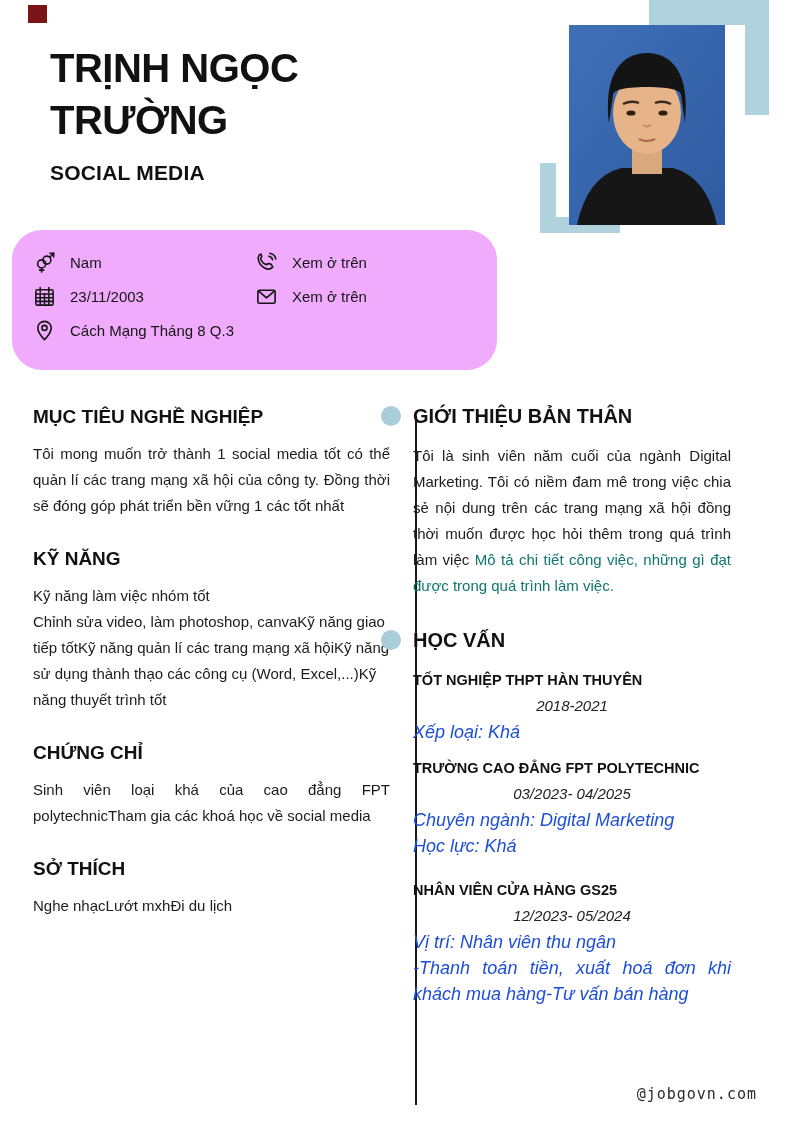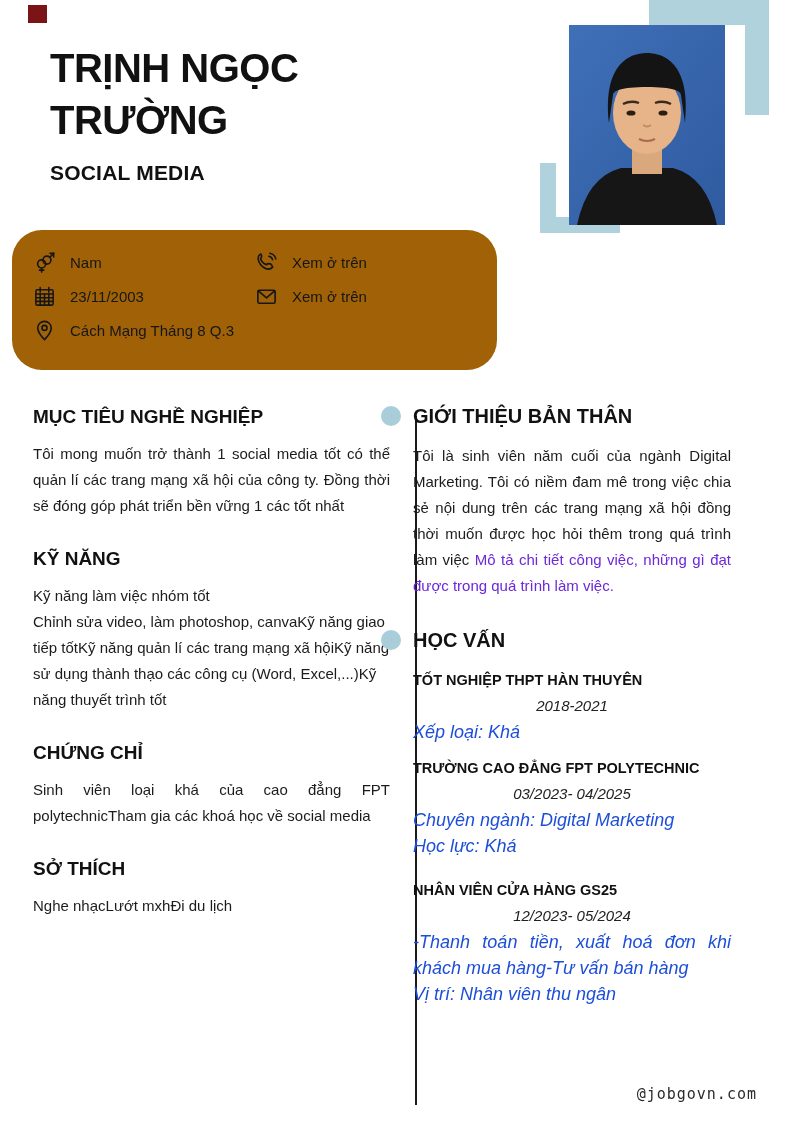--- a/index.html
+++ b/index.html
@@ -23,42 +23,42 @@
   .photo svg { display:block; width:100%; height:100%; }
 
   
   .header { position:absolute; left:50px; top:42px; width:330px; }
   .name { font-size:40px; line-height:52px; font-weight:700; color:#111; letter-spacing:-0.5px; }
   .role { margin-top:15px; font-size:21px; font-weight:700; color:#111; letter-spacing:0.2px; }
 
   
   .info-box {
     position:absolute; left:12px; top:230px; width:485px; height:140px;
-    background:#a16207; border-radius:30px;
+    background:#f0abfc; border-radius:30px;
   }
   .info-row { position:absolute; display:flex; align-items:center; gap:14px; }
   .info-row .txt { font-size:15px; color:#161616; white-space:nowrap; }
   .ic { width:23px; height:23px; flex:0 0 auto; }
   .ic svg { display:block; width:23px; height:23px; }
   .r1 { left:21px; top:21px; } .r2 { left:21px; top:55px; } .r3 { left:21px; top:89px; }
   .r4 { left:243px; top:21px; } .r5 { left:243px; top:55px; }
 
   
   .col-left { position:absolute; left:33px; top:405px; width:357px; }
   .col-right{ position:absolute; left:413px; top:403px; width:318px; }
 
   .col-left h2 { font-size:19px; line-height:24px; font-weight:700; color:#111; margin:0 0 12px; }
   .col-left .sec + .sec { margin-top:28px; }
   .body-txt { font-size:15px; line-height:26px; color:#1c1c1c; }
   .just { text-align:justify; }
 
   .col-right h2 { position:relative; font-size:20px; line-height:26px; font-weight:700; color:#111; margin:0 0 14px; }
   .dot { position:absolute; left:-32px; top:3px; width:20px; height:20px; border-radius:50%; background:#a9cdd9; }
   .vline { position:absolute; left:415px; top:416px; width:2px; height:689px; background:#1a1a1a; }
-  .muted { color:#6d28d9; }
+  .muted { color:#0f766e; }
   .r-sec.edu { margin-top:28px; } .r-sec.exp { margin-top:18px; }
   .entry { margin-top:12px; }
   .entry + .entry { margin-top:10px; }
   .entry .etitle { font-size:14.5px; line-height:26px; font-weight:700; color:#111; }
   .entry .period { font-size:15px; line-height:26px; font-style:italic; color:#222;text-align:center; }
   .entry .eline { font-size:18px; line-height:26px; color:#1d4ed8;font-style:italic; }
 
   .watermark {
     position:absolute; right:33px; top:1085px;
     font-family:"DejaVu Sans Mono", monospace;
@@ -205,19 +205,19 @@
       <div class="period">03/2023- 04/2025</div>
       <div class="eline">Chuyên ngành: Digital Marketing</div>
       <div class="eline">Học lực: Khá</div>
     </div>
   </div>
 
   <div class="r-sec exp">
     <div class="entry">
       <div class="etitle">NHÂN VIÊN CỬA HÀNG GS25</div>
       <div class="period">12/2023- 05/2024</div>
+      <div class="eline">Vị trí: Nhân viên thu ngân</div>
       <div class="eline just">-Thanh toán tiền, xuất hoá đơn khi khách mua hàng-Tư vấn bán hàng</div>
-      <div class="eline">Vị trí: Nhân viên thu ngân</div>
     </div>
   </div>
 </div>
 
 <div class="watermark">@jobgovn.com</div>
 
 </body></html>

